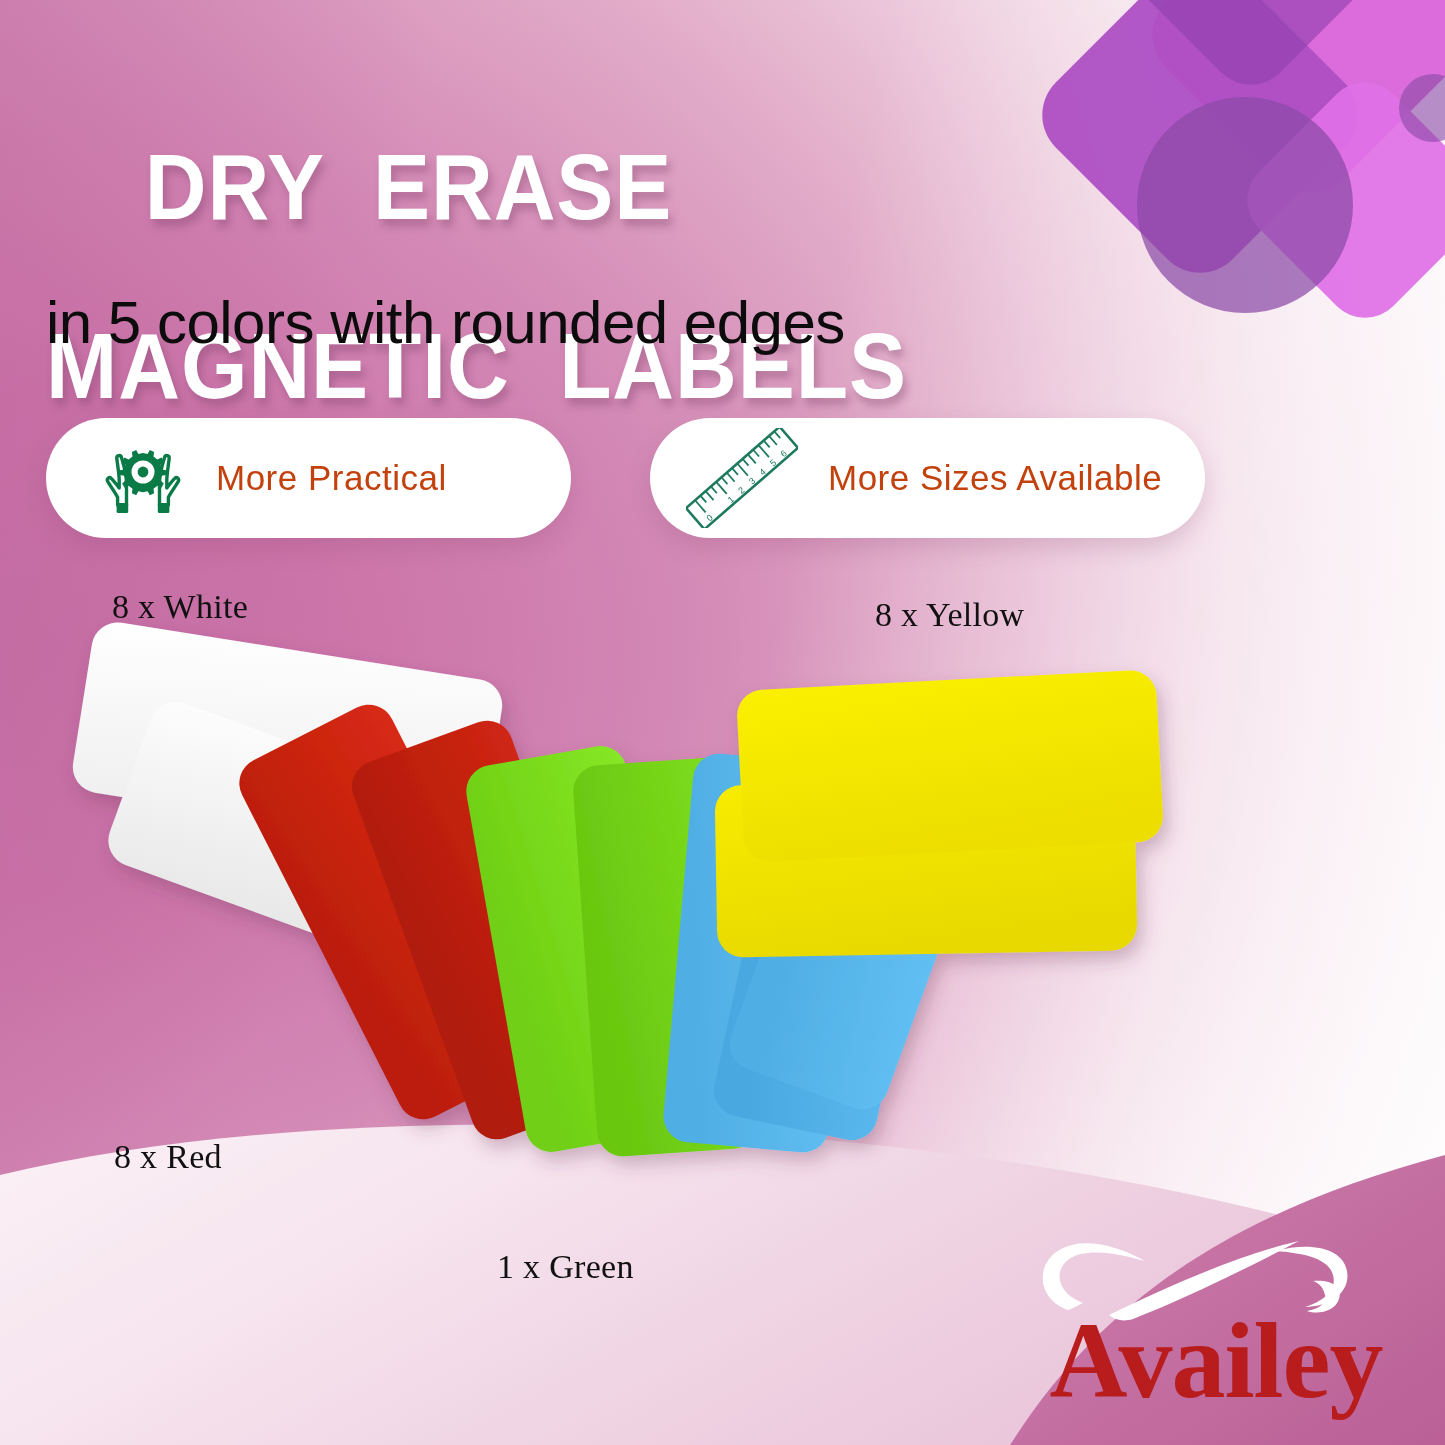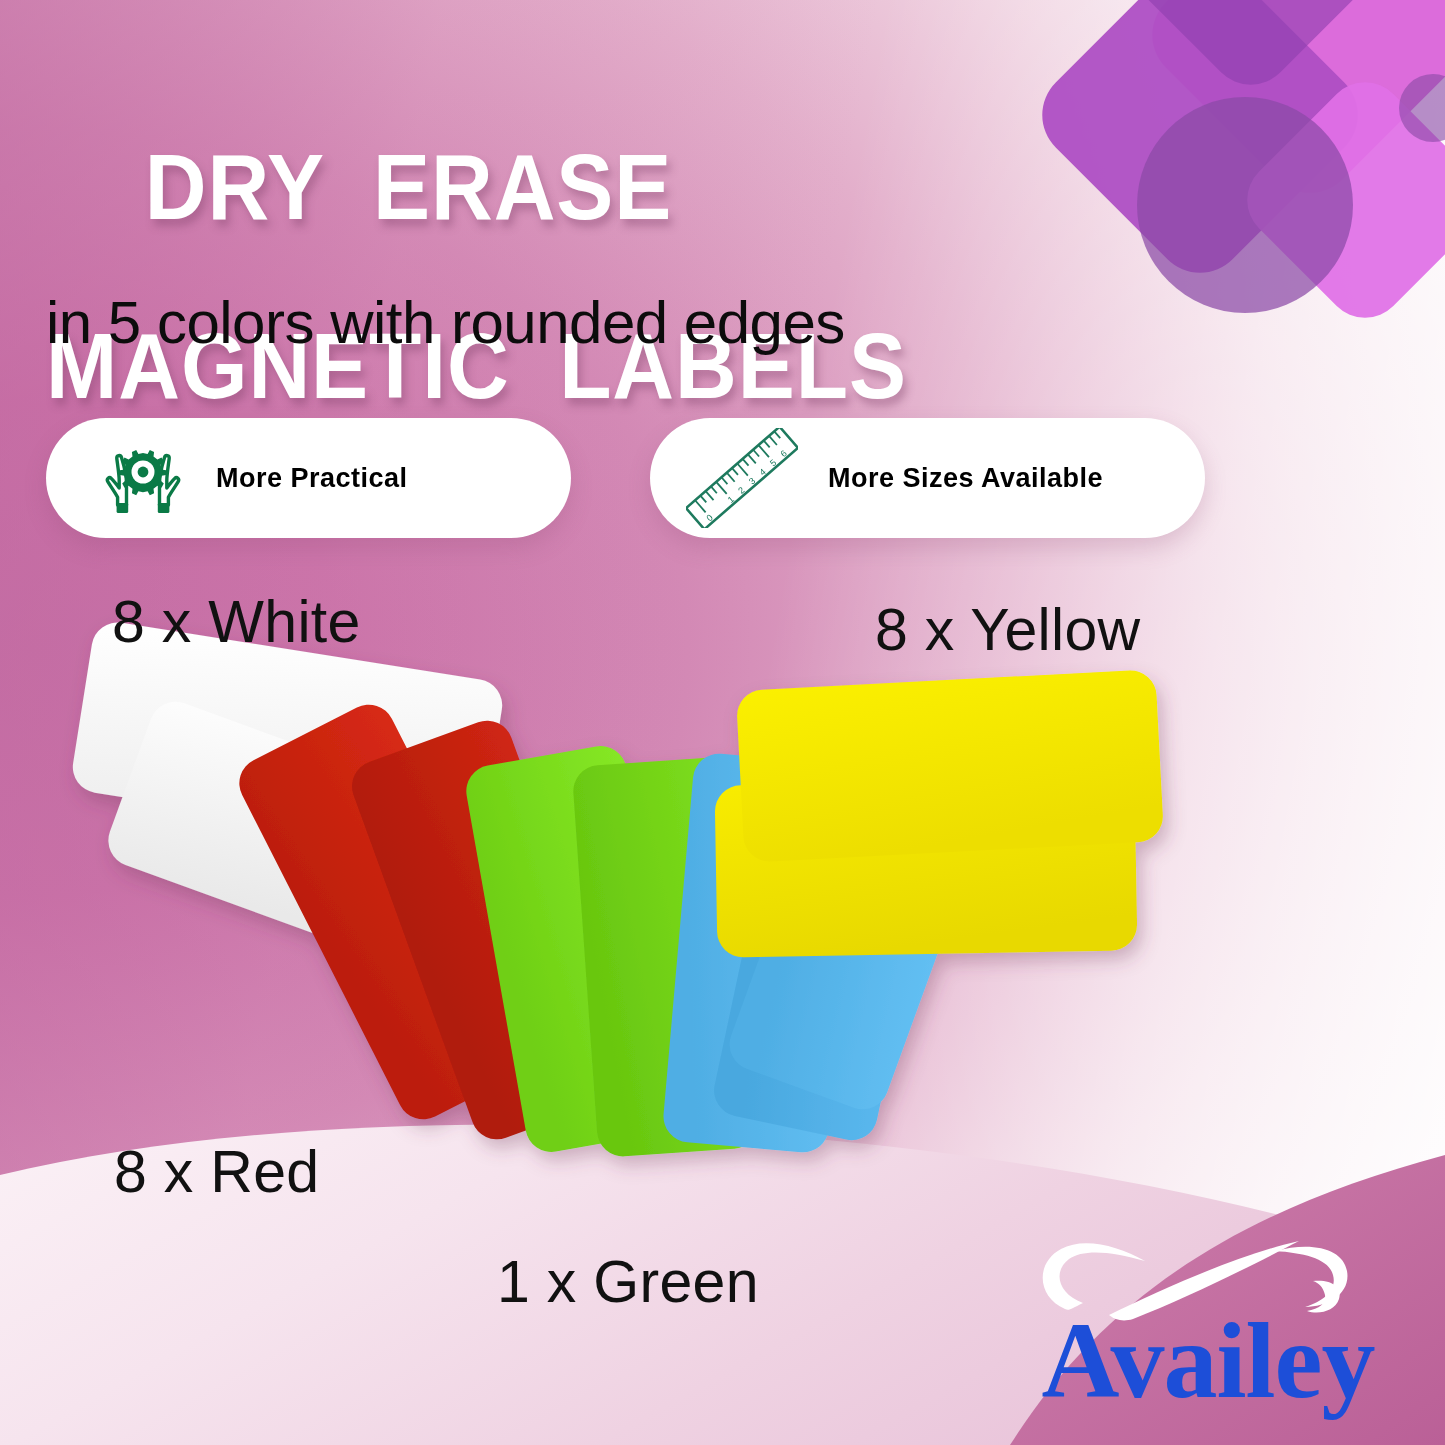--- a/index.html
+++ b/index.html
@@ -69,58 +69,58 @@
     border-radius:60px;
     display:flex; align-items:center;
     box-shadow:0 10px 22px rgba(140,75,115,.22);
   }
   .pill-1 { left:46px; top:418px; width:525px; padding-left:58px; }
   .pill-2 { left:650px; top:418px; width:555px; padding-left:36px; }
 
   .pill-icon { flex:0 0 auto; display:block; }
   .pill-label {
     font-family:"Liberation Sans", sans-serif;
-    font-weight:bold;
-    font-size:27px;
-    color:#000000;
+    font-weight:normal;
+    font-size:35px;
+    color:#c2410c;
     letter-spacing:.5px;
     white-space:nowrap;
   }
   .pill-1 .pill-label { margin-left:34px; }
   .pill-2 .pill-label { margin-left:30px;text-align:right; }
 
   
   .clabel {
     position:absolute;
     color:#111111;
-    font-family:Liberation Sans, sans-serif;
+    font-family:Liberation Serif, serif;
     font-weight:400;
-    font-size:59px;
+    font-size:34px;
     letter-spacing:.3px;
     white-space:nowrap;
   }
   .lbl-white  { left:112px;  top:588px; }
   .lbl-yellow { left:875px;  top:596px; }
   .lbl-red    { left:114px;  top:1138px; }
   .lbl-green  { left:497px;  top:1248px; }
   .lbl-blue   { left:872px;  top:1168px; }
 
   
   .fan { position:absolute; left:0; top:0; width:1445px; height:1445px; }
 
   
   .logo { position:absolute; right:42px; bottom:28px; width:390px; height:190px; }
   .logo-word {
-    position:absolute; left:0; bottom:2px; width:100%;
+    position:absolute; left:8px; bottom:2px; width:100%;
     text-align:center;
     font-family:"Liberation Serif", serif;
     font-weight:bold;
     font-style:normal;
     font-size:108px;
-    color:#1d4ed8;
+    color:#b91c1c;
     letter-spacing:-1px;
     line-height:1;
   }
 </style>
 </head>
 <body>
 
 <div id="stage">
 
   <div class="bg-base"></div>

